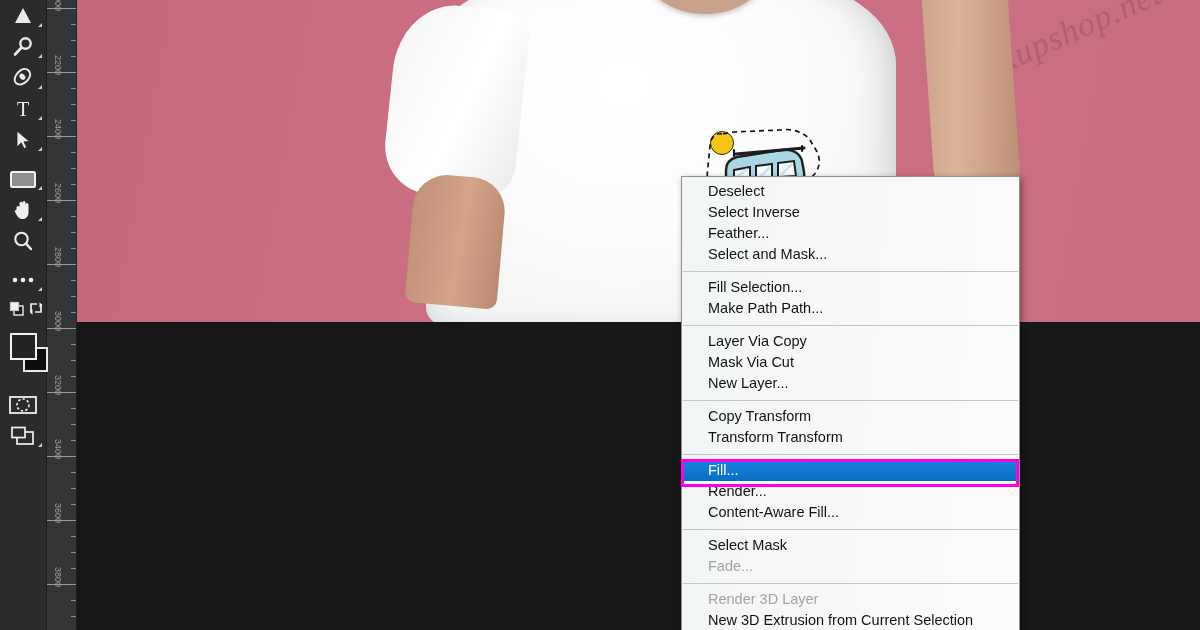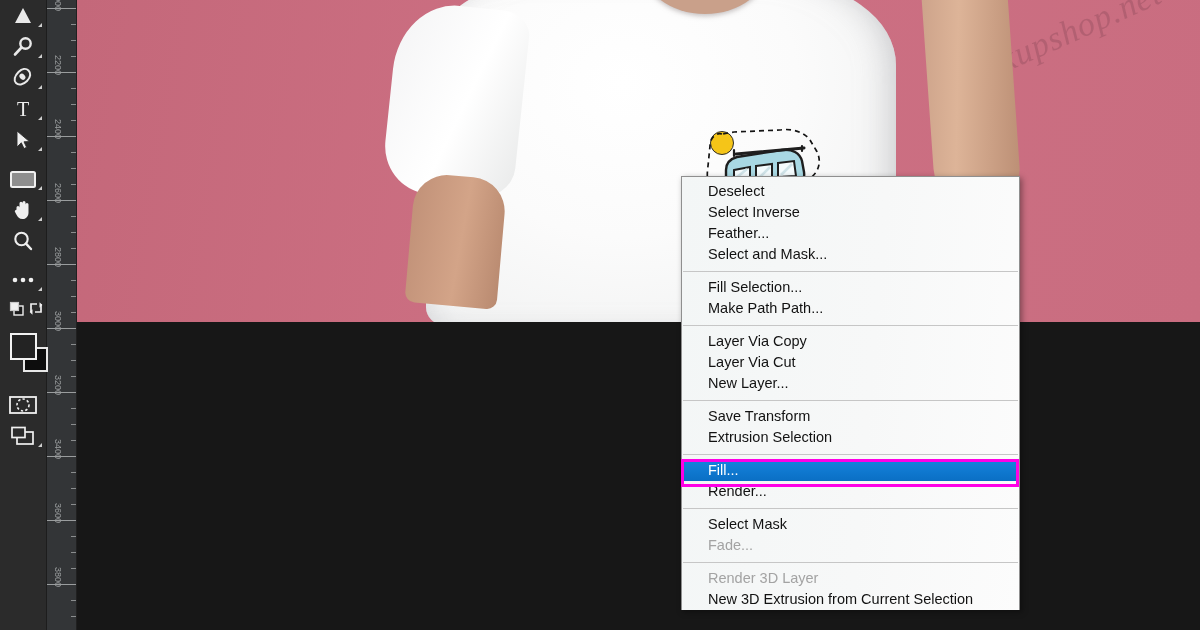--- a/index.html
+++ b/index.html
@@ -403,28 +403,29 @@
 <div id="ctxmenu">
     <div class="mi">Deselect</div>
     <div class="mi">Select Inverse</div>
     <div class="mi">Feather...</div>
     <div class="mi">Select and Mask...</div>
     <div class="mi-sep"></div>
     <div class="mi">Fill Selection...</div>
     <div class="mi">Make Path Path...</div>
     <div class="mi-sep"></div>
     <div class="mi">Layer Via Copy</div>
-    <div class="mi">Layer Via Cut</div>
+    <div class="mi">Mask Via Cut</div>
     <div class="mi">New Layer...</div>
     <div class="mi-sep"></div>
-    <div class="mi">Save Transform</div>
-    <div class="mi">Extrusion Selection</div>
+    <div class="mi">Copy Transform</div>
+    <div class="mi">Transform Transform</div>
     <div class="mi-sep"></div>
     <div class="mi selected">Fill...</div>
     <div class="mi">Render...</div>
+    <div class="mi">Content-Aware Fill...</div>
     <div class="mi-sep"></div>
     <div class="mi">Select Mask</div>
     <div class="mi disabled">Fade...</div>
     <div class="mi-sep"></div>
     <div class="mi disabled">Render 3D Layer</div>
     <div class="mi">New 3D Extrusion from Current Selection</div>
   </div>
 <div id="fill-annot"></div>
 
 </body></html>

